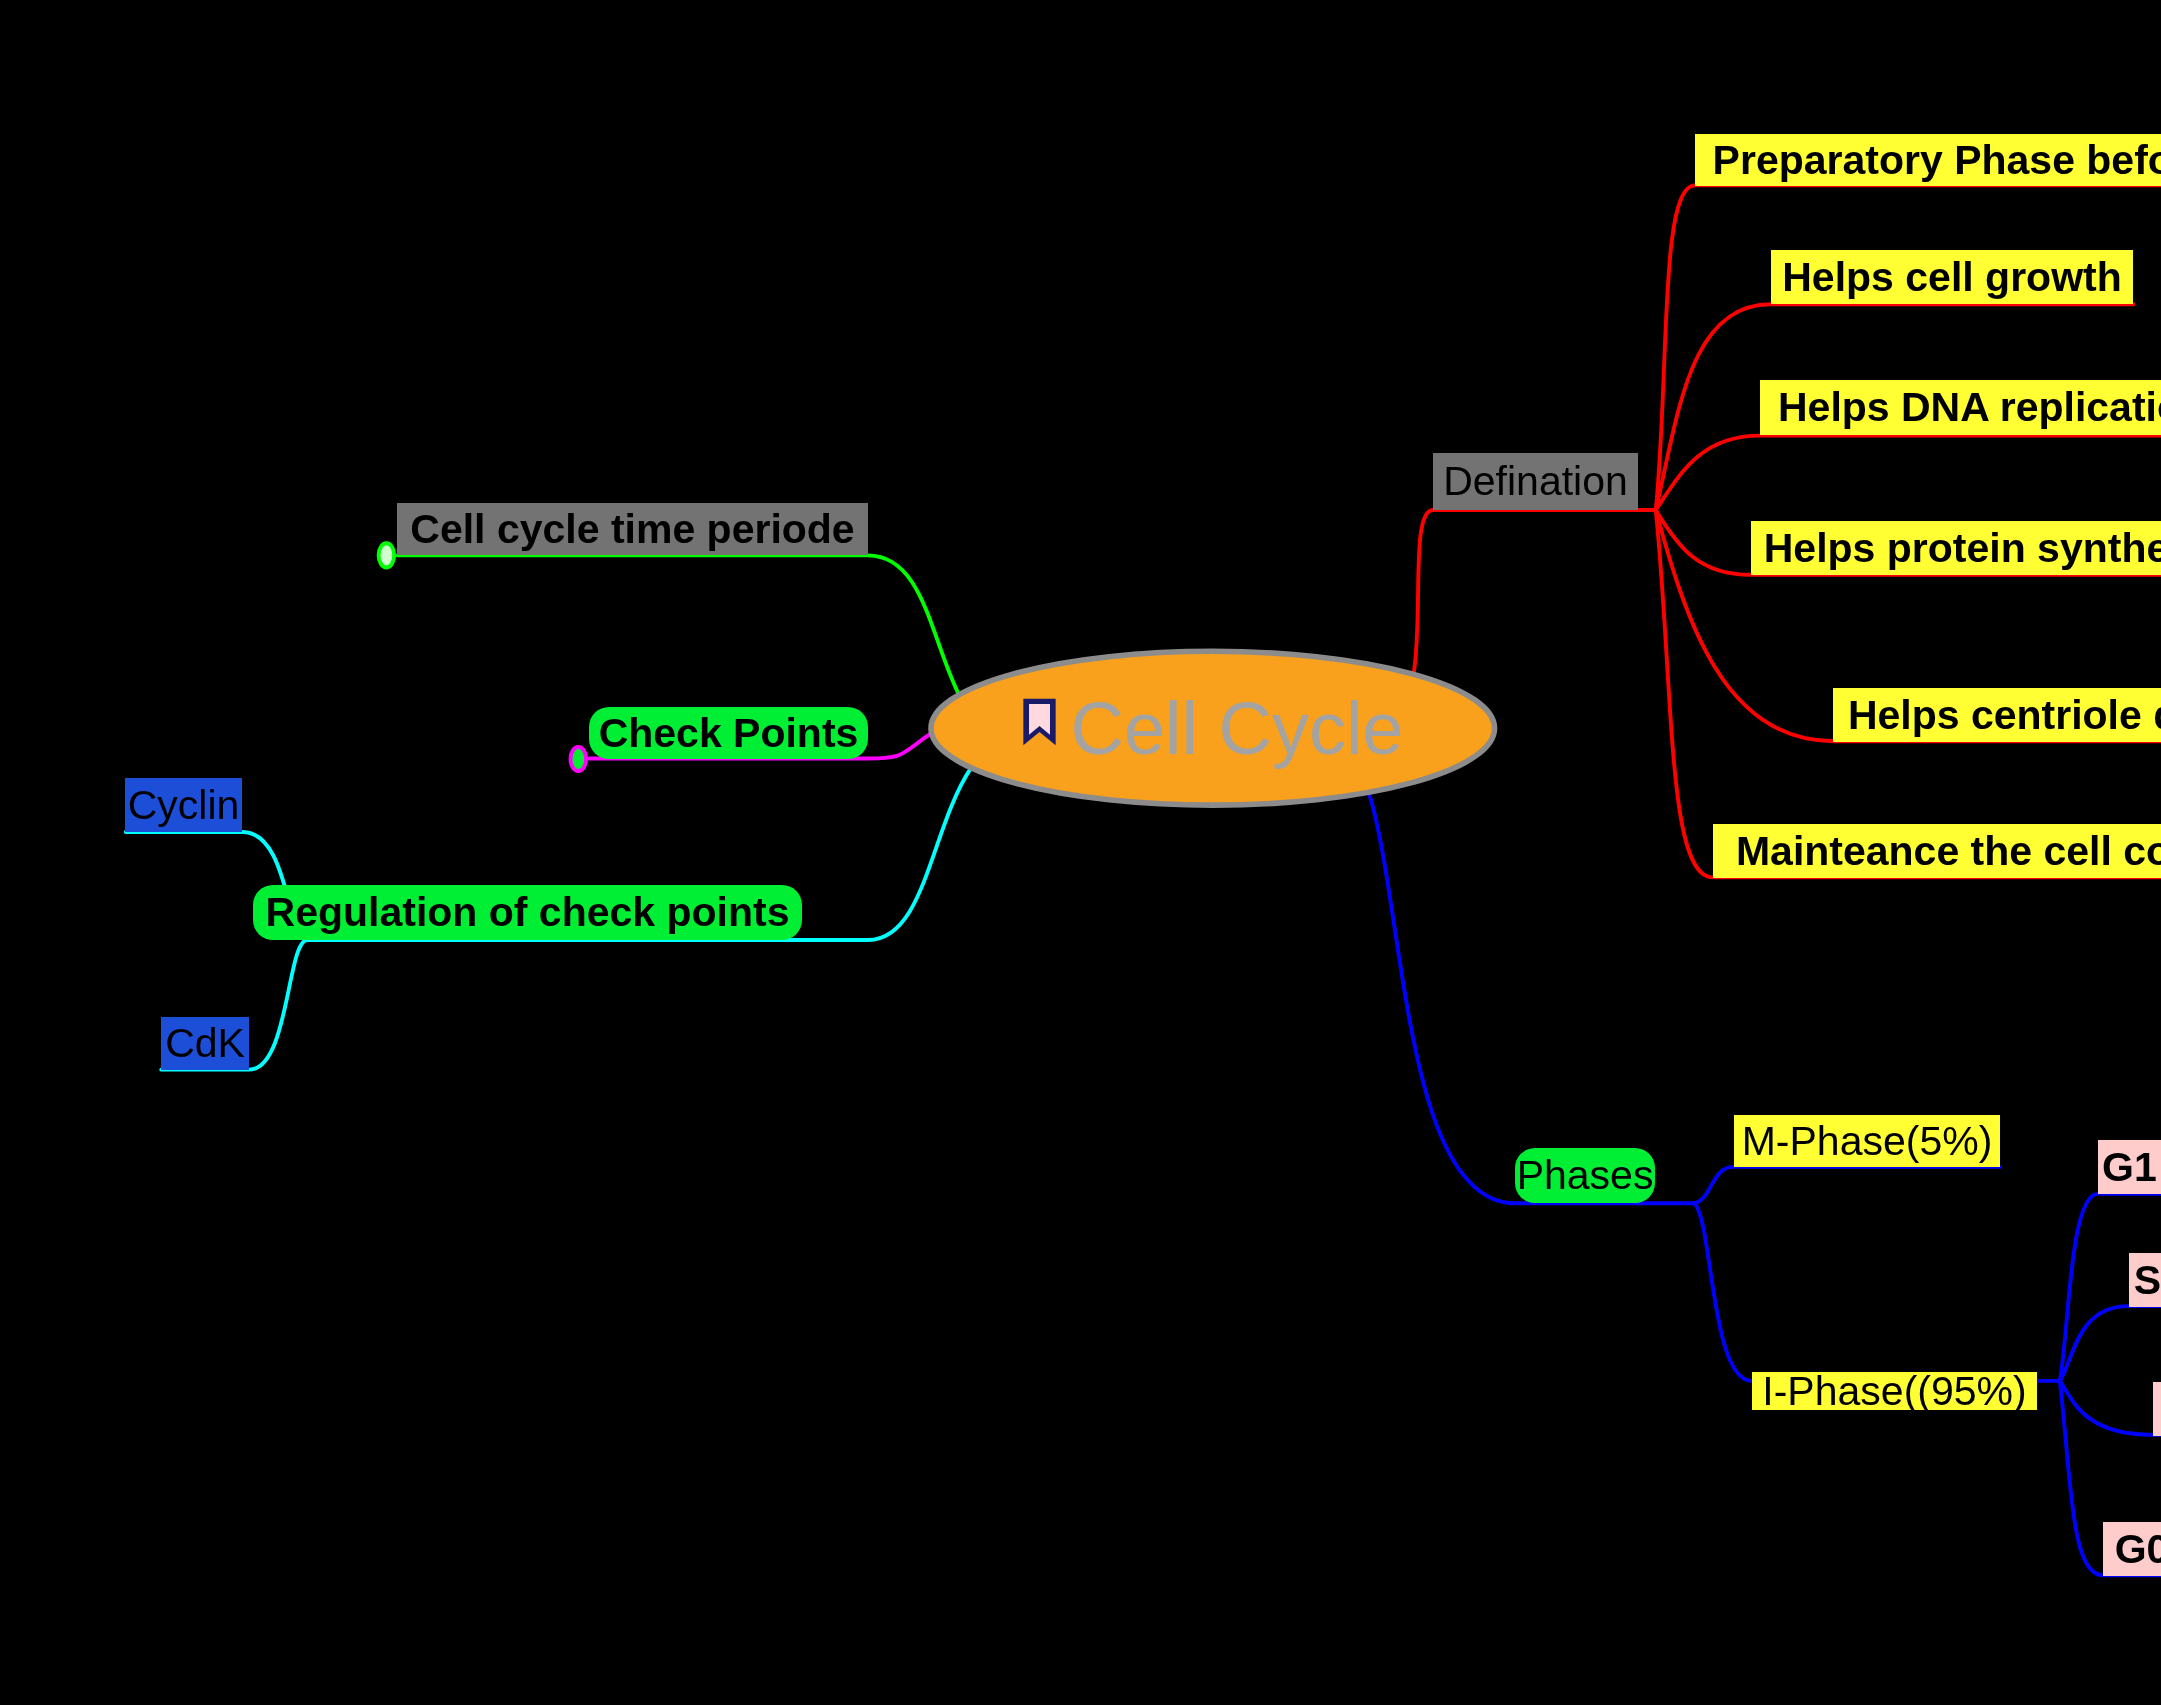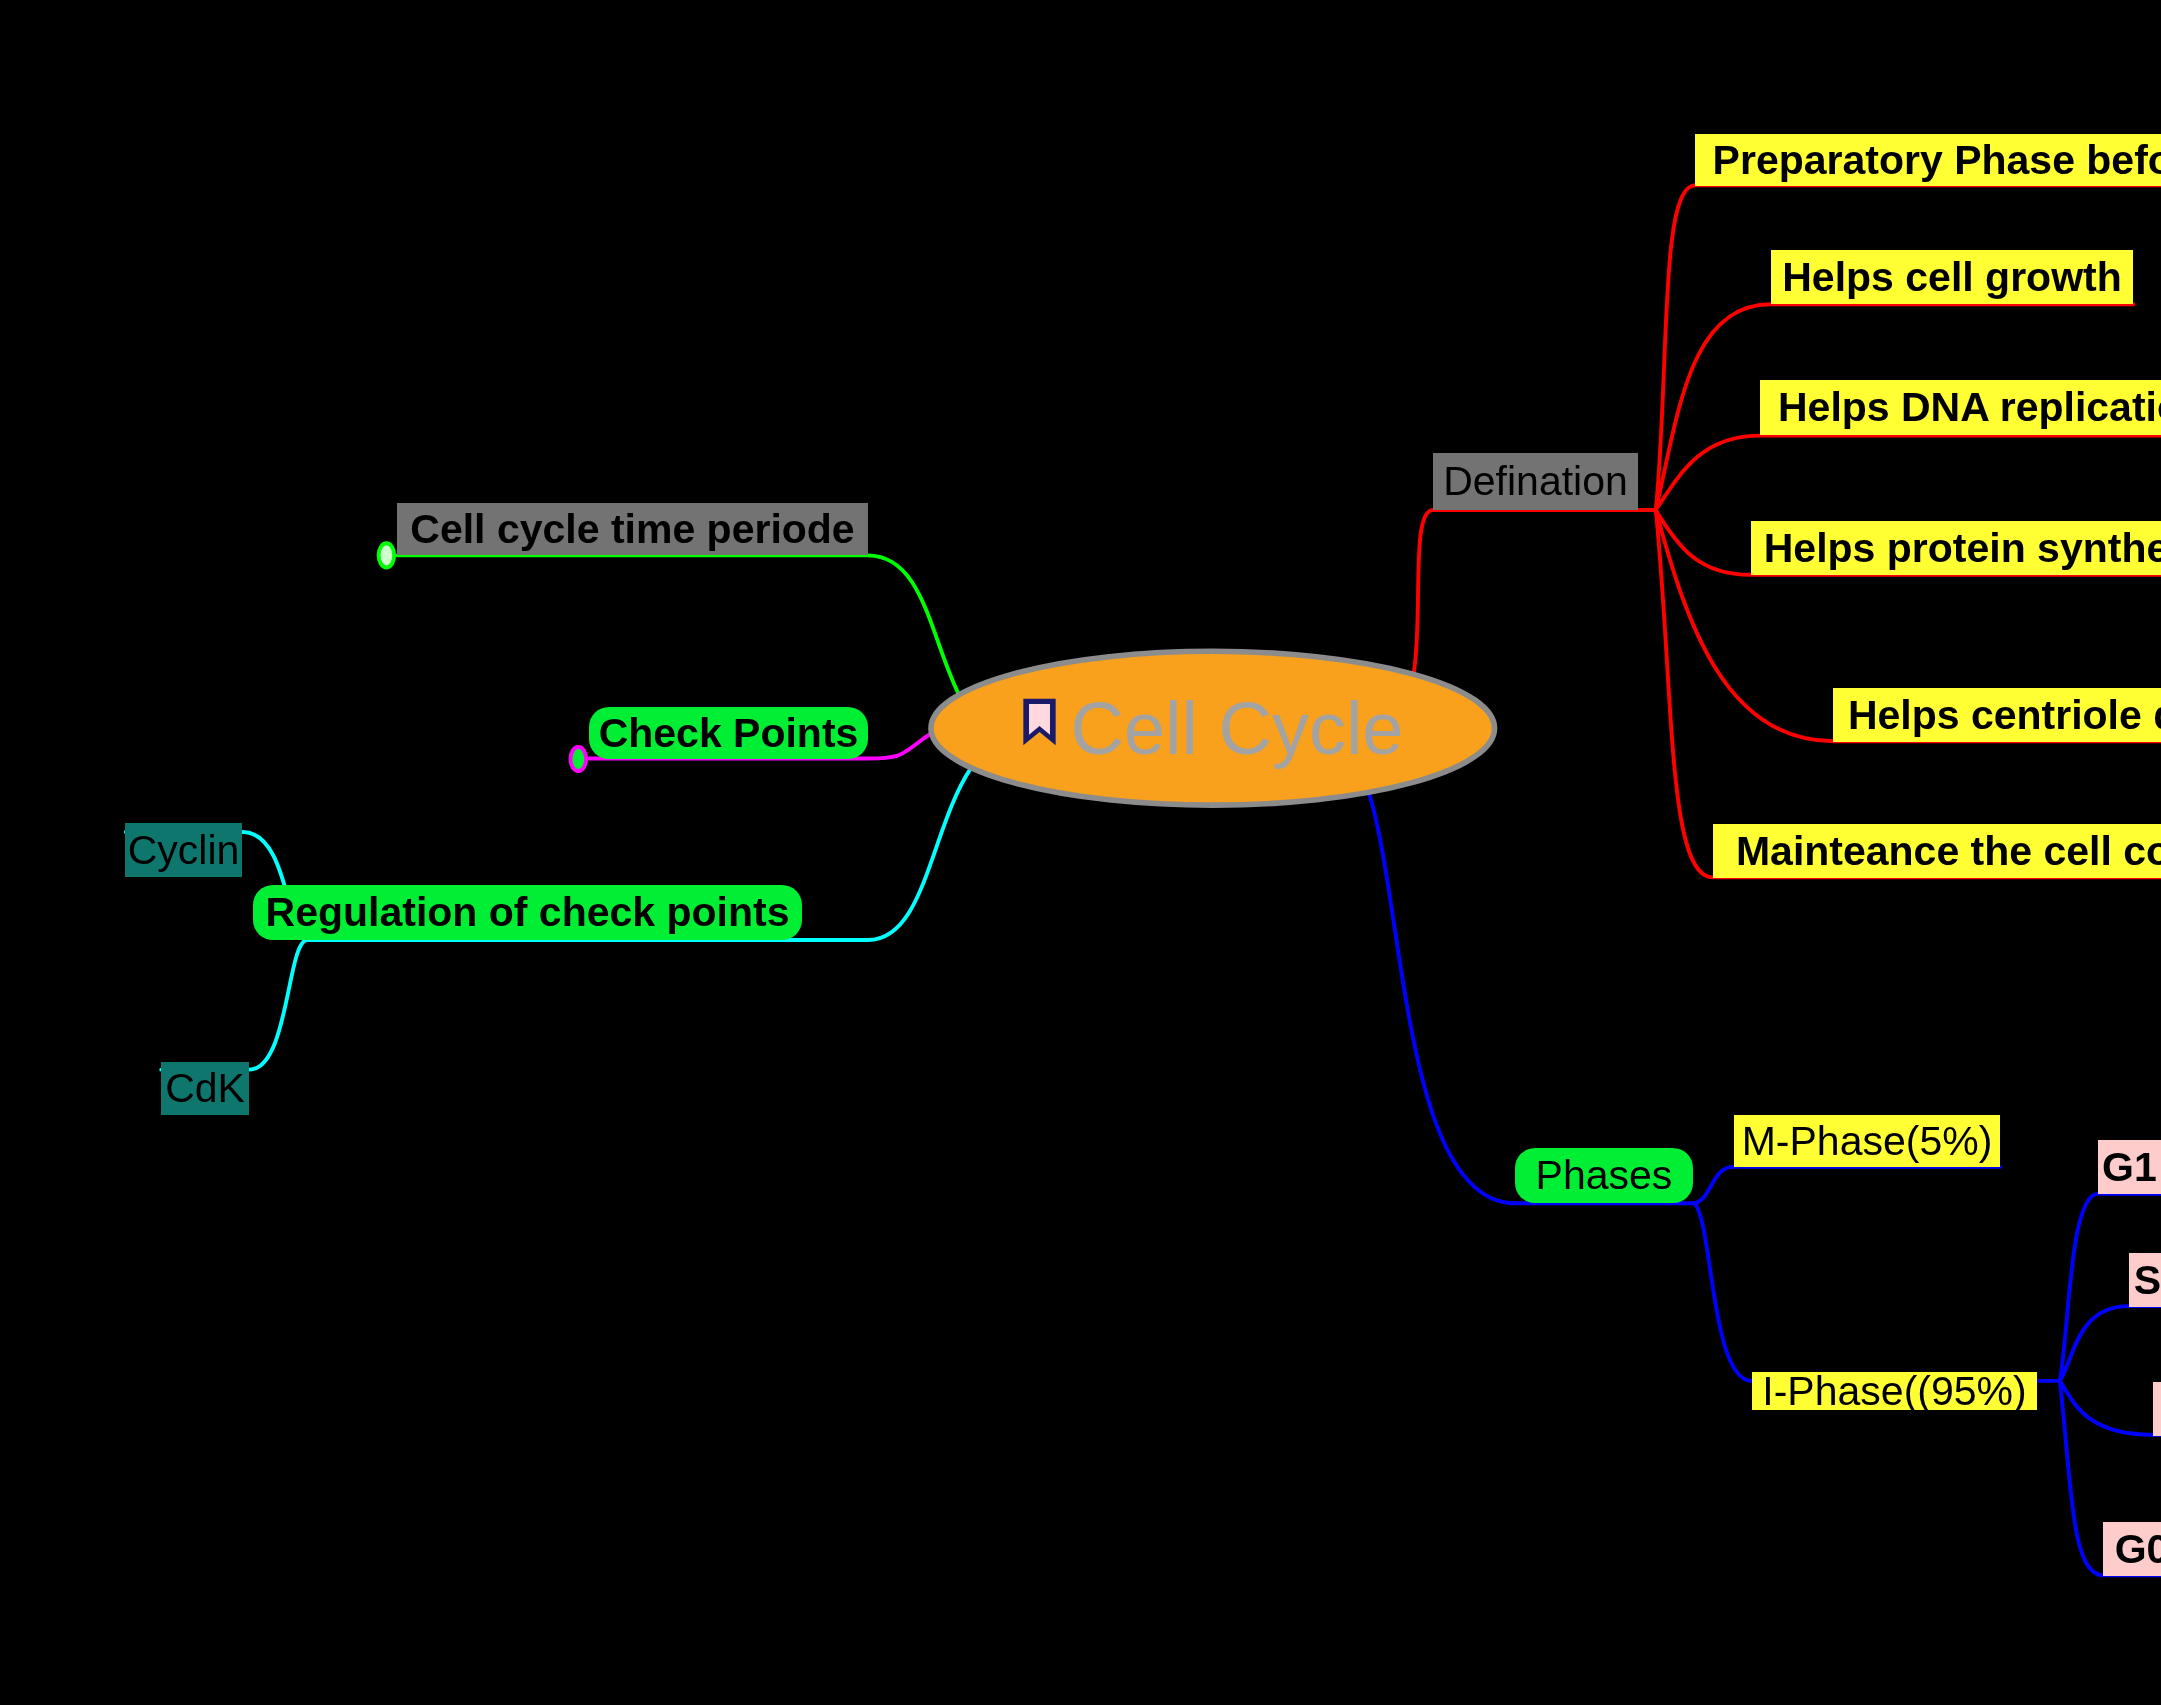--- a/index.html
+++ b/index.html
@@ -18,40 +18,40 @@
     box-sizing: border-box;
     padding: 0 9.5px;
     font-size: 41px; color: #000000;
     white-space: nowrap;
   }
   .bold { font-weight: bold; }
   .bg-yellow  { background: #FFFF33; }
   .bg-lgreen  { background: #737373; }
   .bg-bgreen  { background: #00EE33; border-radius: 20px; }
   .bg-pink    { background: #FFCCCC; }
-  .bg-white   { background: #0f766e; margin-top: 45px; }
+  .bg-white   { background: #1d4ed8; }
 
   
   #n-defination { left: 1433px; top: 453px; width: 205px;  height: 57px; }
   #n-prep       { left: 1695px; top: 134px;  width: 728px; height: 52px; }
   #n-growth     { left: 1771px; top: 250px;  width: 362px;  height: 54px; }
   #n-dna        { left: 1760px; top: 380px;  width: 465px; height: 55px; }
   #n-protein    { left: 1751px; top: 521px; width: 488px; height: 54px; }
   #n-centriole  { left: 1833px; top: 688px; width: 490px; height: 54px; }
   #n-mainteance { left: 1713px; top: 824px; width: 702px; height: 54px; }
 
   
   #n-time       { right: 1682px; top: 503px; width: 471px; height: 52px; }
   #n-check      { right: 1682px; top: 707px; width: 279px;  height: 52px; }
   #n-cyclin     { right: 2308px; top: 778px; width: 117px;  height: 54px; }
   #n-regulation { right: 1748px; top: 885px; width: 549px; height: 55px; }
   #n-cdk        { right: 2301px; top: 1017px; width: 88px;  height: 53px; }
 
   
-  #n-phases { left: 1515px; top: 1148px; width: 178px; height: 55px; }
+  #n-phases { left: 1515px; top: 1148px; width: 140px; height: 55px; }
   #n-mphase { left: 1734px; top: 1115px; width: 266px; height: 52px; }
   #n-iphase { left: 1752px; top: 1372px; width: 285px; height: 38px; }
   #n-g1     { left: 2098px; top: 1140px; width: 195px; height: 54px; }
   #n-s      { left: 2129px; top: 1253px; width: 169px; height: 54px; }
   #n-g2     { left: 2153px; top: 1382px; width: 201px; height: 54px; }
   #n-g0     { left: 2103px; top: 1522px; width: 208px; height: 54px; }
 
   
   #n-root {
     left: 931px; top: 651px; width: 564px; height: 154px;

